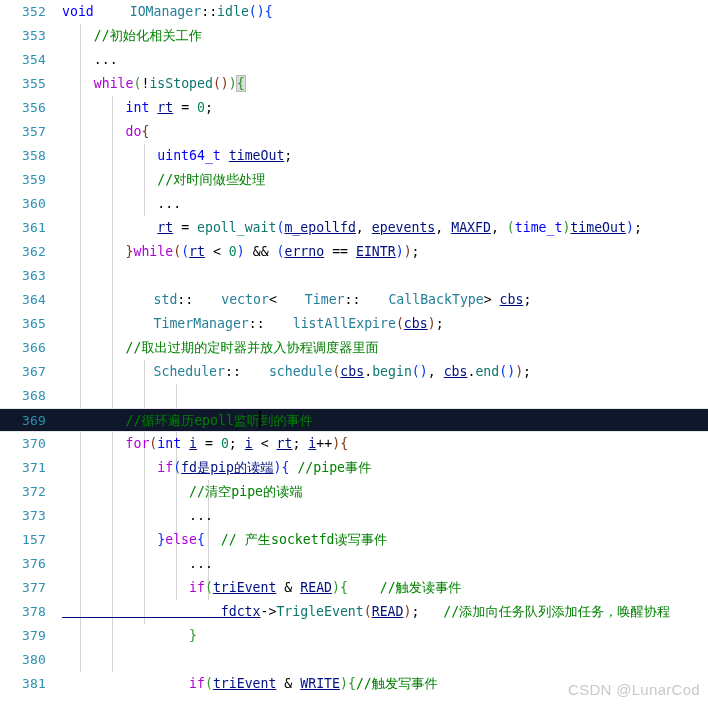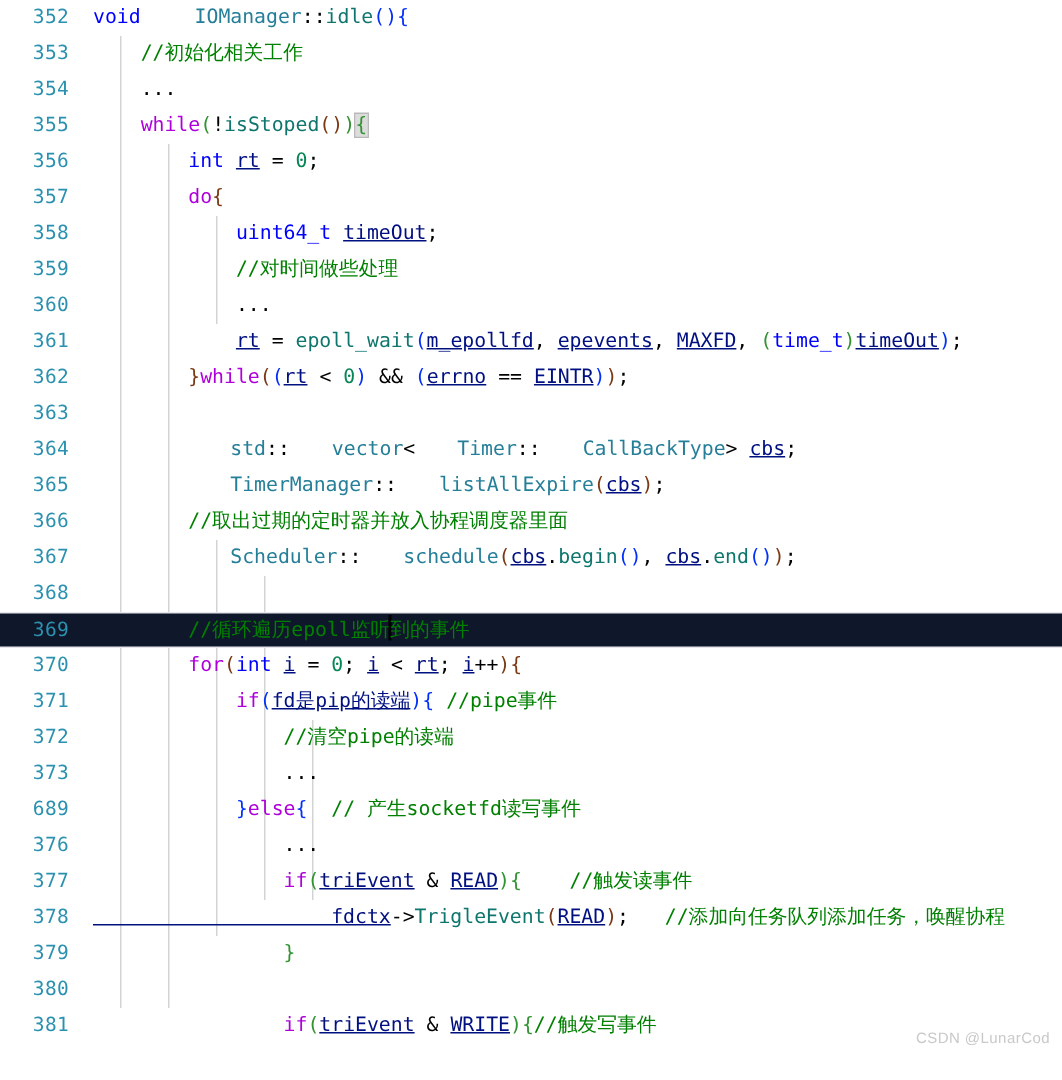--- a/index.html
+++ b/index.html
@@ -99,21 +99,21 @@
     background: #000000;
     vertical-align: -3px;
     margin: 0 -1px;
   }
 
   .watermark {
     position: absolute;
     right: 8px;
     bottom: 22px;
     color: #c9c9c9;
-    font-size: 10px;
+    font-size: 15px;
     font-family: "Liberation Sans", sans-serif;
     letter-spacing: 0.3px;
   }
 </style>
 </head>
 <body>
 
 <div id="editor">
 
   <div class="guides">
@@ -232,21 +232,21 @@
       <span class="ltext"><span class="cmt">                //清空pipe的读端</span></span>
     </div>
 
     <div class="line">
       <span class="lnum">373</span>
       <span class="ltext"><span class="plain">                ...</span></span>
     </div>
 
 
     <div class="line">
-      <span class="lnum">689</span>
+      <span class="lnum">157</span>
       <span class="ltext"><span class="b0">            }</span><span class="kw">else</span><span class="b0">{</span>  <span class="cmt">// 产生socketfd读写事件</span></span>
     </div>
 
     <div class="line">
       <span class="lnum">376</span>
       <span class="ltext"><span class="plain">                ...</span></span>
     </div>
 
     <div class="line">
       <span class="lnum">377</span>

